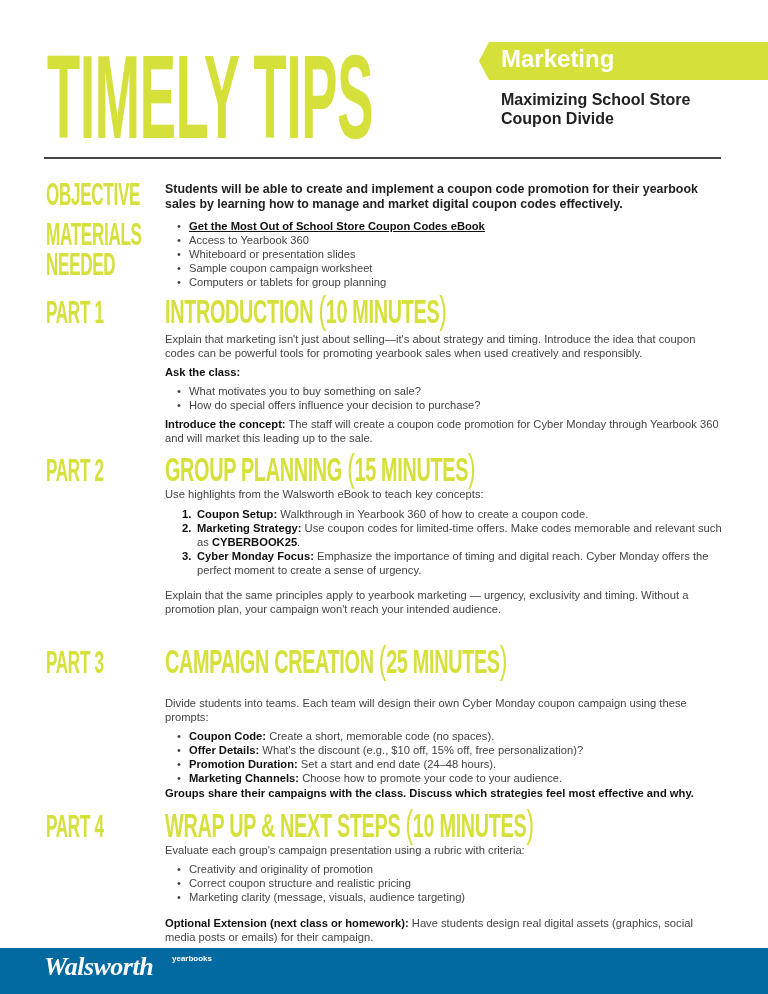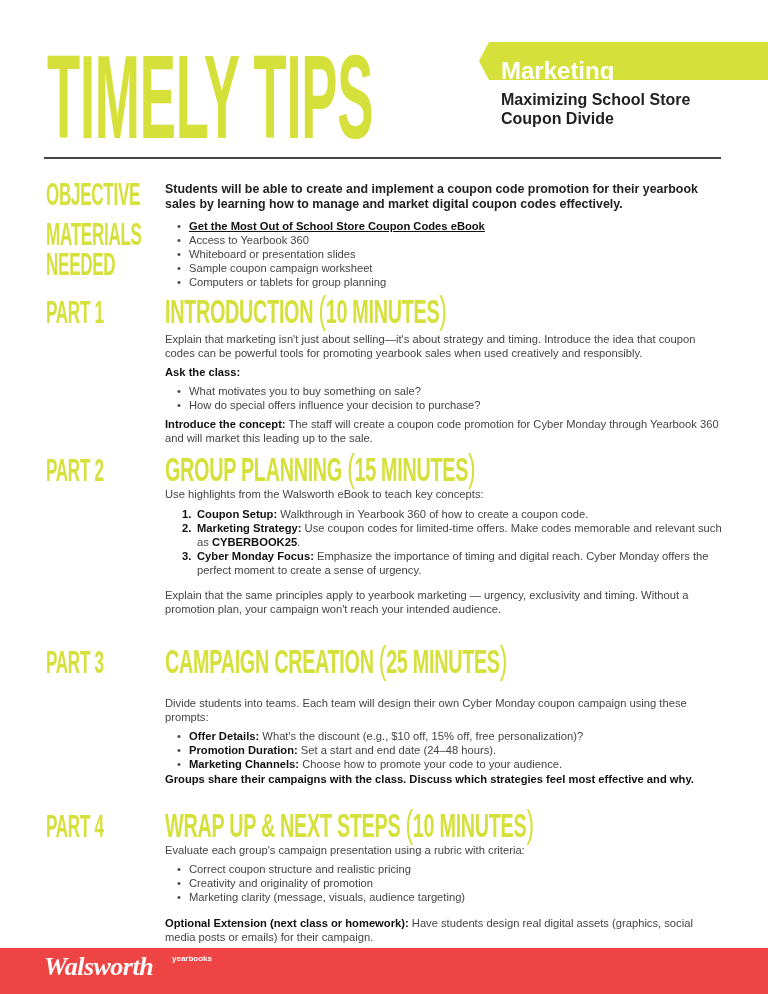--- a/index.html
+++ b/index.html
@@ -21,21 +21,21 @@
     font-size: 118px; line-height: 118px;
     transform: scaleX(0.46);
     font-weight: 700;
   }
   #banner {
     position: absolute; left: 479px; top: 42px; width: 289px; height: 38px;
     background: #d6e03a;
     clip-path: polygon(10px 0, 100% 0, 100% 100%, 10px 100%, 0 50%);
   }
   #banner-label {
-    position: absolute; left: 22px; top: 15px;
+    position: absolute; left: 22px; top: 3px;
     font-size: 24px; font-weight: 700; color: #ffffff;
     font-family: "Liberation Sans", sans-serif;
   }
   #subtitle {
     position: absolute; left: 501px; top: 90px; width: 240px;
     font-size: 16px; line-height: 19px; font-weight: 700; color: #222;
   }
   #rule {
     position: absolute; left: 44px; top: 157px; width: 677px; height: 2px; background: #444;
   }
@@ -63,21 +63,21 @@
   ul.bul li { position: relative; padding-left: 12px; }
   ul.bul li::before { content: "•"; position: absolute; left: 0; color: #444; }
   ol.num { list-style: none; margin-left: 17px; }
   ol.num li { position: relative; padding-left: 15px; }
   .num-mark { position: absolute; left: 0; font-weight: 700; color: #111; }
   .link { color: #111; font-weight: 700; text-decoration: underline; }
   p + p, p + ul, ul + p, p + ol, ol + p { margin-top: 4px; }
 
   
   #footer {
-    position: absolute; left: 0; top: 948px; width: 768px; height: 46px; background: #ef4444;
+    position: absolute; left: 0; top: 948px; width: 768px; height: 46px; background: #0369a1;
   }
   #logo {
     position: absolute; left: 44px; top: 4px;
     font-family: "Liberation Serif", serif; font-style: italic; font-weight: 700;
     font-size: 26px; color: #ffffff; letter-spacing: -0.5px;
   }
   #logo-sup {
     position: absolute; left: 172px; top: 6px;
     font-family: "Liberation Sans", sans-serif; font-weight: 700; font-size: 8px; color: #ffffff;
   }
@@ -140,36 +140,37 @@
   <p style="margin-top:11px;">Explain that the same principles apply to yearbook marketing — urgency, exclusivity and timing. Without a promotion plan, your campaign won't reach your intended audience.</p>
 </div>
 
 <div class="side-label condensed" style="top:648px;">PART 3</div>
 <div class="part-head condensed" style="top:643px;">
   <span>CAMPAIGN CREATION</span> <span class="paren">(</span><span>25 MINUTES</span><span class="paren">)</span>
 </div>
 <div class="block" style="top:696px;">
   <p>Divide students into teams. Each team will design their own Cyber Monday coupon campaign using these prompts:</p>
   <ul class="bul" style="margin-top:5px;">
+    <li><b>Coupon Code:</b><span> Create a short, memorable code (no spaces).</span></li>
     <li><b>Offer Details:</b><span> What's the discount (e.g., $10 off, 15% off, free personalization)?</span></li>
     <li><b>Promotion Duration:</b><span> Set a start and end date (24–48 hours).</span></li>
     <li><b>Marketing Channels:</b><span> Choose how to promote your code to your audience.</span></li>
   </ul>
   <p style="margin-top:1px;"><b>Groups share their campaigns with the class. Discuss which strategies feel most effective and why.</b></p>
 </div>
 
 <div class="side-label condensed" style="top:812px;">PART 4</div>
 <div class="part-head condensed" style="top:807px;">
   <span>WRAP UP &amp; NEXT STEPS</span> <span class="paren">(</span><span>10 MINUTES</span><span class="paren">)</span>
 </div>
 <div class="block" style="top:843px;">
   <p>Evaluate each group's campaign presentation using a rubric with criteria:</p>
   <ul class="bul" style="margin-top:5px;">
+    <li>Creativity and originality of promotion</li>
     <li>Correct coupon structure and realistic pricing</li>
-    <li>Creativity and originality of promotion</li>
     <li>Marketing clarity (message, visuals, audience targeting)</li>
   </ul>
   <p style="margin-top:12px;"><b>Optional Extension (next class or homework):</b><span> Have students design real digital assets (graphics, social media posts or emails) for their campaign.</span></p>
 </div>
 
 <div id="footer">
   <span id="logo">Walsworth</span>
   <span id="logo-sup">yearbooks</span>
 </div>
 

